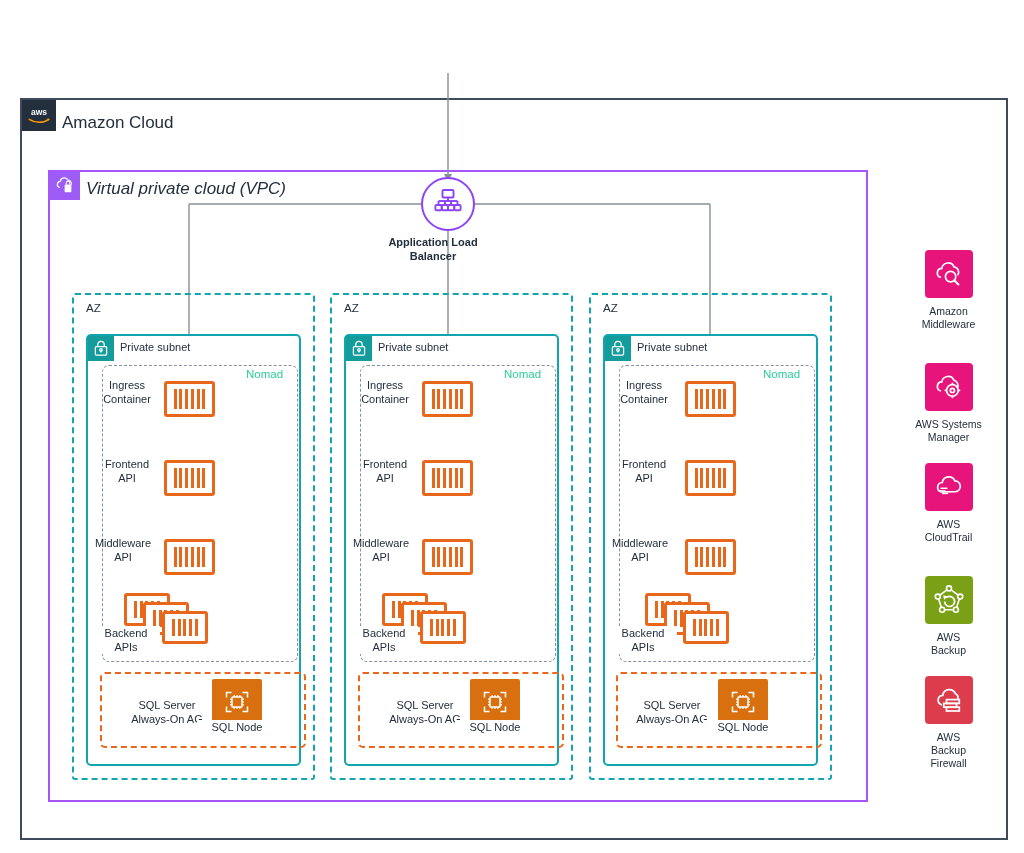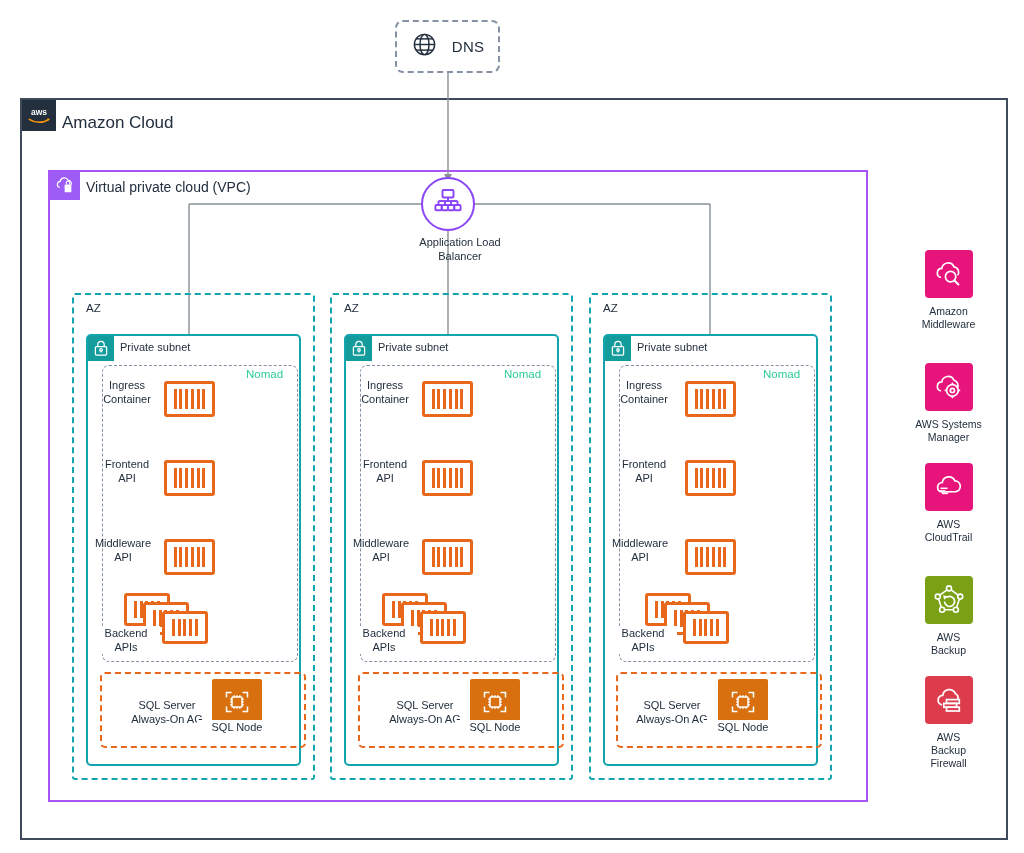--- a/index.html
+++ b/index.html
@@ -13,21 +13,21 @@
   .dns-box{border:2px dashed #8592a3;border-radius:8px;background:#fff;
            display:flex;align-items:center;justify-content:center;gap:14px;}
   .dns-label{font-size:15px;color:#232f3e;letter-spacing:.2px;}
 
   .cloud-frame{border:2px solid #3f4b5b;background:#fff;}
   .cloud-tab{background:#242f3e;display:flex;align-items:center;justify-content:center;}
   .cloud-title{font-size:17px;color:#232f3e;}
 
   .vpc-frame{border:2px solid #a855f7;background:#fff;}
   .vpc-tab{background:#9d5cf5;display:flex;align-items:center;justify-content:center;}
-  .vpc-title{font-size:14px;color:#232f3e;}
+  .vpc-title{font-size:17px;color:#232f3e;font-style:italic;}
 
   .az-frame{border:2px dashed #12a5b0;border-radius:3px;background:transparent;}
   .az-label{font-size:11.5px;color:#232f3e;text-align:center;}
 
   .subnet-frame{border:2px solid #13a5ad;border-radius:5px;background:#fff;}
   .subnet-tab{background:#149c9c;display:flex;align-items:center;justify-content:center;}
   .subnet-title{font-size:11px;color:#232f3e;}
 
   .nomad-frame{border:1.6px dashed #8592a3;border-radius:7px;background:transparent;}
   .nomad-label{font-size:11.5px;color:#2ecc9b;}
@@ -52,32 +52,20 @@
 
   
   svg.wires{position:absolute;left:0;top:0;width:1024px;height:853px;pointer-events:none;}
   .wire{stroke:#879196;stroke-width:1.4;fill:none;}
 </style>
 </head>
 <body>
 
 <div id="stage">
 
-  <div class="abs dns-box" style="left:395px;top:20px;width:105px;height:53px;">
-    <span>
-      <svg width="27" height="27" viewBox="0 0 24 24" fill="none" stroke="#232f3e" stroke-width="1.3">
-        <circle cx="12" cy="12" r="9"></circle>
-        <ellipse cx="12" cy="12" rx="4" ry="9"></ellipse>
-        <line x1="3" y1="12" x2="21" y2="12"></line>
-        <line x1="4.6" y1="7" x2="19.4" y2="7"></line>
-        <line x1="4.6" y1="17" x2="19.4" y2="17"></line>
-      </svg>
-    </span>
-    <span class="dns-label">DNS</span>
-  </div>
 
   <div class="abs cloud-frame" style="left:20px;top:98px;width:988px;height:742px;"></div>
   <div class="abs cloud-tab" style="left:22px;top:100px;width:34px;height:31px;">
     <svg width="26" height="17" viewBox="0 0 40 26">
       <text x="20" y="13" font-family="Liberation Sans, sans-serif" font-size="13" font-weight="bold" fill="#ffffff" text-anchor="middle">aws</text>
       <path d="M5 19 C14 25, 27 25, 35 19" stroke="#ff9900" stroke-width="2.4" fill="none" stroke-linecap="round"></path>
       <path d="M33 17.2 L36.4 18.6 L33.6 21.2 Z" fill="#ff9900"></path>
     </svg>
   </div>
   <div class="abs cloud-title" style="left:62px;top:113px;">Amazon Cloud</div>
@@ -148,21 +136,21 @@
         <line x1="13" y1="15" x2="13" y2="19"></line>
         <line x1="19" y1="15" x2="19" y2="19"></line>
         <line x1="25.5" y1="15" x2="25.5" y2="19"></line>
         <rect x="3.4" y="19" width="6.2" height="5.2" rx="1"></rect>
         <rect x="9.9" y="19" width="6.2" height="5.2" rx="1"></rect>
         <rect x="15.9" y="19" width="6.2" height="5.2" rx="1"></rect>
         <rect x="22.4" y="19" width="6.2" height="5.2" rx="1"></rect>
       </svg>
     </span>
   </div>
-  <div class="abs nodetext" style="left:390px;top:235px;width:140px;">
+  <div class="abs nodetext" style="left:363px;top:235px;width:140px;font-weight:bold;">
     <div>Application Load</div>
     <div>Balancer</div>
   </div>
 
   <div class="abs az-frame" style="left:72px;top:293px;width:243px;height:487px;"></div>
   <div class="abs az-label" style="left:86px;top:302px;">AZ</div>
 
   <div class="abs subnet-frame" style="left:86px;top:334px;width:215px;height:432px;"></div>
   <div class="abs subnet-tab" style="left:88px;top:336px;width:26px;height:25px;">
     <svg width="16" height="17" viewBox="0 0 16 17" fill="none" stroke="#ffffff" stroke-width="1.25">

